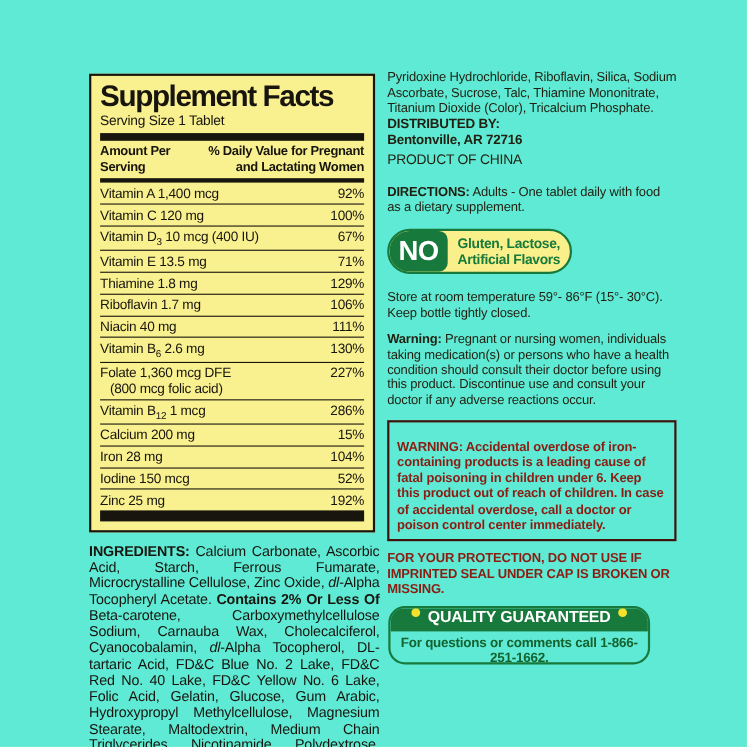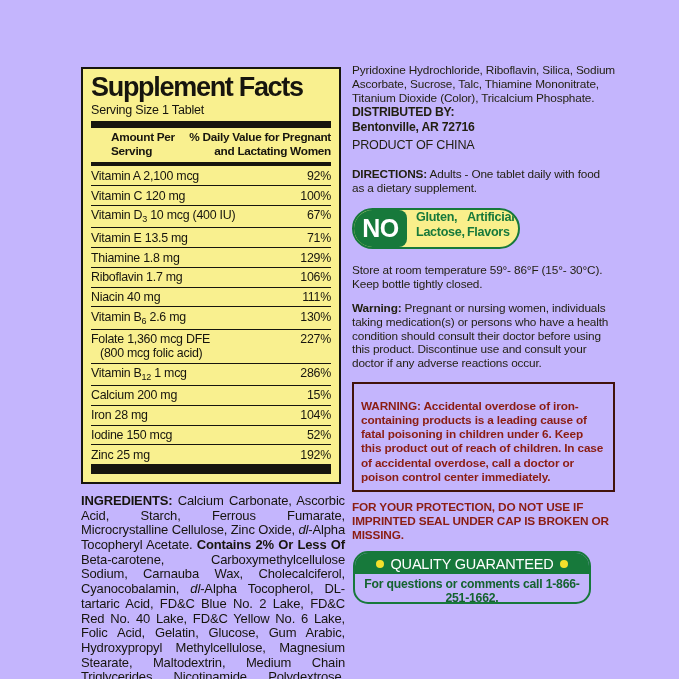--- a/index.html
+++ b/index.html
@@ -1,79 +1,79 @@
 <!DOCTYPE html>
 <html><head>
 <meta charset="utf-8">
 <style>
   * { margin:0; padding:0; box-sizing:border-box; }
   html,body { background:#f9ef8b; }
   #canvas {
     position:relative; width:679px; height:679px;
-    background:#c4b5fd; overflow:hidden;
+    background:#5eead4; overflow:hidden;
     font-family:"Liberation Sans", sans-serif; color:#17150e;
   }
   
   .left-col { position:absolute; left:81px; top:67px; width:260px; }
   .sf-box { border:2px solid #17150e; padding:4px 8px 8px; background:#f9f08f; }
   .sf-title { font-size:27px; font-weight:bold; letter-spacing:-1.3px; line-height:1.06; white-space:nowrap; }
   .sf-serving { font-size:12.5px; letter-spacing:-0.2px; margin:1px 0 4px; }
   .bar-thick { height:7px; background:#17150e; }
   .bar-med { height:4px; background:#17150e; }
   .bar-bottom { height:10px; background:#17150e; }
   .sf-header { display:flex; justify-content:space-between; font-weight:bold; font-size:11.8px; line-height:1.18; padding:3px 0 4px; letter-spacing:-0.3px; }
-  .sf-header .col1 { width:75px;margin-left:20px; }
+  .sf-header .col1 { width:75px; }
   .sf-header .col2 { width:163px; text-align:right; }
   .sf-row { display:flex; justify-content:space-between; align-items:flex-start; font-size:12.4px; letter-spacing:-0.25px; padding:2.5px 0 2px; border-bottom:1px solid #17150e; line-height:1.15; }
   .sf-row:last-child { border-bottom:none; }
   .sf-name sub { font-size:9px; }
   .sf-line2 { padding-left:9px; }
   .sf-dv { font-weight:normal; white-space:nowrap; padding-left:6px; }
   .ingredients { margin-top:10px; font-size:13px; line-height:1.13; letter-spacing:-0.15px; text-align:justify; width:264px; }
   .seg-bold { font-weight:bold; }
   .seg-italic { font-style:italic; }
   
   .right-col { position:absolute; left:352px; top:64px; width:263px; color:#211f10; }
   .r-para { font-size:11.8px; line-height:1.17; letter-spacing:-0.15px; }
   .lead-bold { font-weight:bold; }
   .dist-block { margin-top:0; font-size:12.2px; line-height:1.2; letter-spacing:-0.2px; }
   .dist-bold { font-weight:bold; }
   .dist-origin { margin-top:3px; font-weight:normal; font-size:12.6px; }
   .directions { margin-top:15px; }
   .no-badge { margin-top:13px; display:flex; width:168px; height:41px; border:2px solid #17793b; border-radius:22px; overflow:hidden; background:#f9ef8b; }
   .no-left { background:#17793b; color:#ffffff; width:53px; display:flex; align-items:center; justify-content:center; font-weight:bold; font-size:25px; letter-spacing:-0.5px; border-radius:0 8px 8px 0; }
-  .no-right { flex:1; display:flex; flex-direction:row; justify-content:center; padding-left:9px; color:#17793b; font-weight:bold; font-size:12.6px; line-height:1.15; letter-spacing:-0.3px; }
+  .no-right { flex:1; display:flex; flex-direction:column; justify-content:center; padding-left:9px; color:#17793b; font-weight:bold; font-size:12.6px; line-height:1.15; letter-spacing:-0.3px; }
   .keep-out { margin-top:15px; }
   .ko-head { font-weight:bold; font-size:12.3px; letter-spacing:-0.2px; }
   .warn-para { margin-top:10px; }
   .iron-box { margin-top:11px; border:2px solid #41120b; color:#8b1d12; font-weight:bold; font-size:11.8px; line-height:1.2; letter-spacing:-0.15px; padding:15px 7px 6px; }
   .protection { margin-top:8px; color:#8b1d12; font-weight:bold; font-size:11.8px; line-height:1.2; letter-spacing:-0.15px; }
   .quality-box { margin-top:9px; margin-left:1px; width:238px; height:53px; border:2px solid #17793b; border-radius:15px; overflow:hidden; }
-  .quality-bar { background:#17793b; color:#ffffff; height:21px; display:flex; align-items:center; justify-content:center; gap:7px; font-weight:normal; font-size:14.5px; letter-spacing:-0.2px; }
+  .quality-bar { background:#17793b; color:#ffffff; height:21px; display:flex; align-items:flex-start; justify-content:center; gap:7px; font-weight:bold; font-size:14.5px; letter-spacing:-0.2px; }
   .dot { width:8px; height:8px; border-radius:50%; background:#f5e02c; flex:0 0 auto; }
   .quality-phone { text-align:center; color:#14632f; font-weight:bold; font-size:12.2px; letter-spacing:-0.2px; padding-top:3px; }
 </style>
 </head>
 <body>
 
 <div id="canvas">
 
   <div class="left-col">
     <div class="sf-box">
       <div class="sf-title">Supplement Facts</div>
       <div class="sf-serving">Serving Size 1 Tablet</div>
       <div class="bar-thick"></div>
       <div class="sf-header">
         <div class="col1">Amount Per Serving</div>
         <div class="col2">% Daily Value for Pregnant and Lactating Women</div>
       </div>
       <div class="bar-med"></div>
       <div>
           <div class="sf-row">
-            <div class="sf-name"><span>Vitamin A 2,100 mcg</span></div>
+            <div class="sf-name"><span>Vitamin A 1,400 mcg</span></div>
             <div class="sf-dv">92%</div>
           </div>
           <div class="sf-row">
             <div class="sf-name"><span>Vitamin C 120 mg</span></div>
             <div class="sf-dv">100%</div>
           </div>
           <div class="sf-row">
             <div class="sf-name"><span>Vitamin D</span><sub>3</sub><span> 10 mcg (400 IU)</span></div>
             <div class="sf-dv">67%</div>
           </div>

